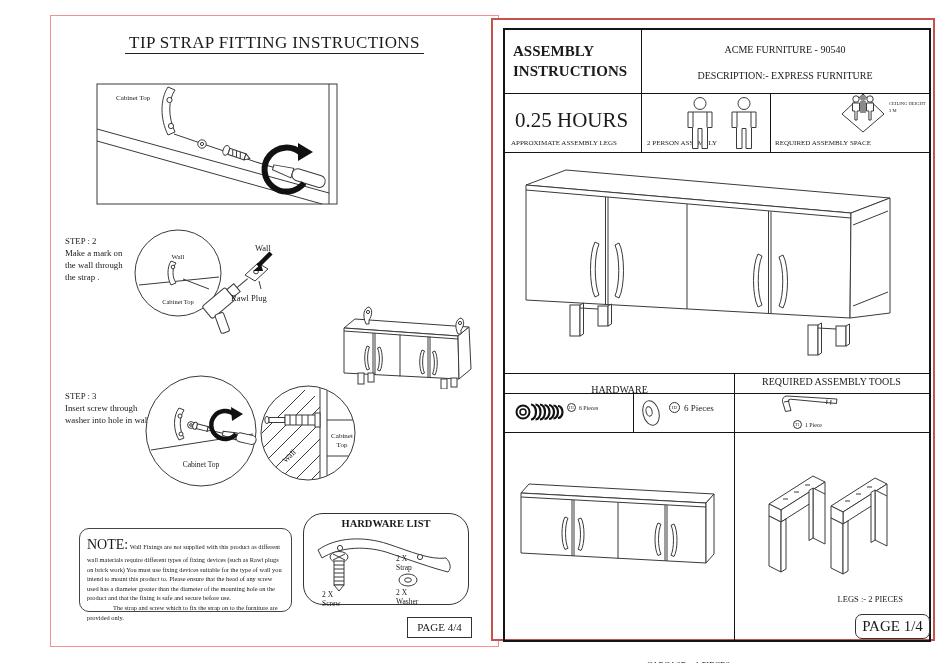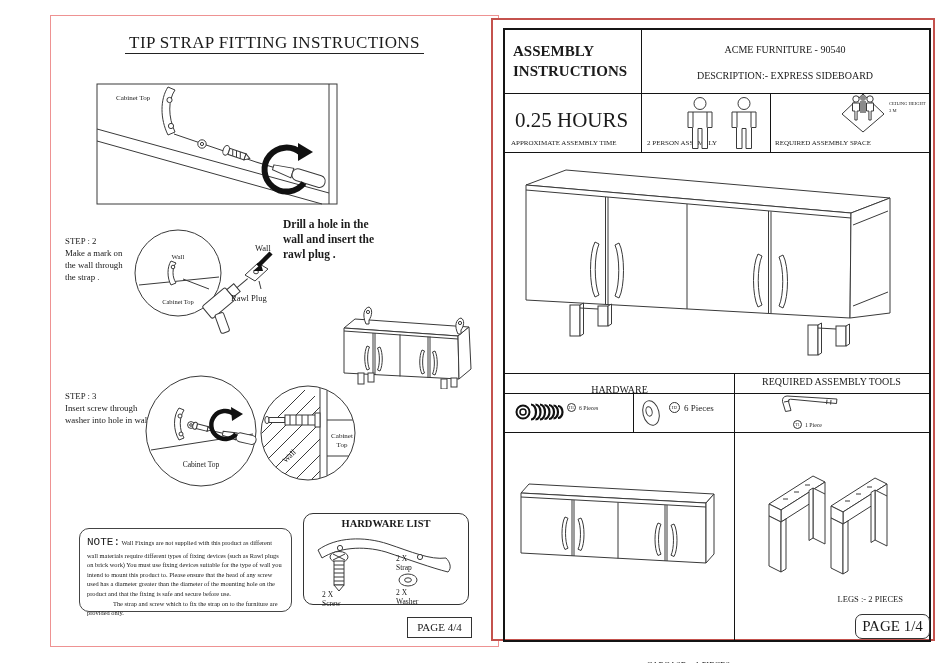--- a/index.html
+++ b/index.html
@@ -14,23 +14,23 @@
 
   
   .page-left{position:absolute;left:30px;top:15px;width:447px;height:630px;
              border:1px solid #ee9292;background:#fff;margin-left:20px;}
   .lp-title{top:17px;left:0;width:100%;text-align:center;font-size:17px;letter-spacing:.4px;}
   .lp-title span{border-bottom:1.2px solid #222;padding:0 4px 1px;}
   .step-block{font-size:8.8px;line-height:1.35;}
   .drill-note{left:232px;top:201px;width:125px;font-size:11.5px;font-weight:bold;line-height:1.3;}
   .note-box{left:28px;top:512px;width:213px;height:84px;border:1px solid #444;border-radius:10px;
             padding:5px 7px 0 7px;font-size:6.4px;line-height:1.5;box-sizing:border-box;}
-  .note-label{font-size:11px;font-family:Liberation Mono, monospace;}
+  .note-label{font-size:14px;}
   .note-p2{text-indent:26px;}
-  .hw-box{left:252px;top:497px;width:166px;height:92px;border:1.2px solid #333;border-radius:10px;box-sizing:border-box;}
+  .hw-box{left:252px;top:497px;width:166px;height:92px;border:1.2px solid #333;border-radius:20px;box-sizing:border-box;}
   .hw-title{top:4px;left:0;width:100%;text-align:center;font-weight:bold;font-size:10.5px;}
   .hw-lab{font-size:7.5px;line-height:1.25;}
   .pagebox{border:1px solid #333;text-align:center;background:#fff;}
 
   
   .page-right{position:absolute;left:491px;top:18px;width:444px;height:623px;
               border:2px solid #c4524d;background:#fff;box-sizing:border-box;}
   .rtable{position:absolute;left:10px;top:8px;width:428px;height:614px;
           border:2px solid #141414;box-sizing:border-box;}
   .tline{position:absolute;background:#141414;}
@@ -117,23 +117,20 @@
       </g>
       <g>
         <line x1="140" y1="30" x2="127" y2="43" stroke="#111" stroke-width="4.5"></line>
         <polygon points="122,48 130,41 132,48" fill="#111"></polygon>
       </g>
       <text x="124" y="28" font-size="8.5">Wall</text>
       <line class="ln" x1="130" y1="66" x2="128" y2="58"></line>
       <text x="100" y="78" font-size="8.5">Rawl Plug</text>
     </svg>
 
-    <div class="abs drill-note pre">Drill  a hole in the
-wall and insert the
-rawl plug .</div>
 
     <svg class="abs" style="left:250px;top:265px;" width="205" height="108" viewBox="0 0 205 108">
       <polygon class="fw" points="43,47 54,38 168,46 157,55"></polygon>
       <polygon class="fw" points="43,47 157,55 158,98 43,92"></polygon>
       <polygon class="fw" points="157,55 168,46 170,88 158,98"></polygon>
       <line class="ln" x1="43" y1="50" x2="157" y2="58"></line>
       <line class="ln" x1="72" y1="52" x2="72" y2="94"></line>
       <line class="ln" x1="74" y1="52" x2="74" y2="94"></line>
       <line class="ln" x1="99" y1="53.5" x2="99" y2="95.5"></line>
       <line class="ln" x1="127" y1="55.5" x2="127" y2="97"></line>
@@ -274,24 +271,24 @@
       <div class="tline" style="top:343px;left:0;width:424px;height:1px;"></div>
       <div class="tline" style="top:363px;left:0;width:424px;height:1px;"></div>
       <div class="tline" style="top:402px;left:0;width:424px;height:1px;"></div>
       <div class="tline" style="left:136px;top:0;width:1px;height:122px;"></div>
       <div class="tline" style="left:265px;top:63px;width:1px;height:59px;"></div>
       <div class="tline" style="left:229px;top:343px;width:1px;height:267px;"></div>
       <div class="tline" style="left:128px;top:363px;width:1px;height:39px;"></div>
 
       <div class="abs asm-title">ASSEMBLY INSTRUCTIONS</div>
       <div class="abs ctr b" style="left:136px;top:14px;width:288px;font-size:10px;">ACME FURNITURE - 90540</div>
-      <div class="abs ctr b" style="left:136px;top:40px;width:288px;font-size:10px;">DESCRIPTION:- EXPRESS SIDEBOARD</div>
+      <div class="abs ctr b" style="left:136px;top:40px;width:288px;font-size:10px;">DESCRIPTION:- EXPRESS FURNITURE</div>
 
       <div class="abs" style="left:10px;top:78px;font-size:21px;">0.25 HOURS</div>
-      <div class="abs b" style="left:6px;top:109px;font-size:7px;">APPROXIMATE ASSEMBLY TIME</div>
+      <div class="abs b" style="left:6px;top:109px;font-size:7px;">APPROXIMATE ASSEMBLY LEGS</div>
       <div class="abs b" style="left:142px;top:109px;font-size:7px;">2 PERSON ASSEMBLY</div>
 
       <svg class="abs" style="left:176px;top:66px;" width="86" height="55" viewBox="0 0 86 55">
         <g class="fw">
           <circle cx="19" cy="7.5" r="6"></circle>
           <path d="M7,16 h24 v15.5 h-4.5 v21 h-5.5 v-20 h-4 v20 h-5.5 v-21 H7 Z"></path>
           <line x1="12" y1="16" x2="12" y2="31.5"></line>
             <line x1="26" y1="16" x2="26" y2="31.5"></line>
           <circle cx="63" cy="7.5" r="6"></circle>
           <path d="M51,16 h24 v15.5 h-4.5 v21 h-5.5 v-20 h-4 v20 h-5.5 v-21 H51 Z"></path>

